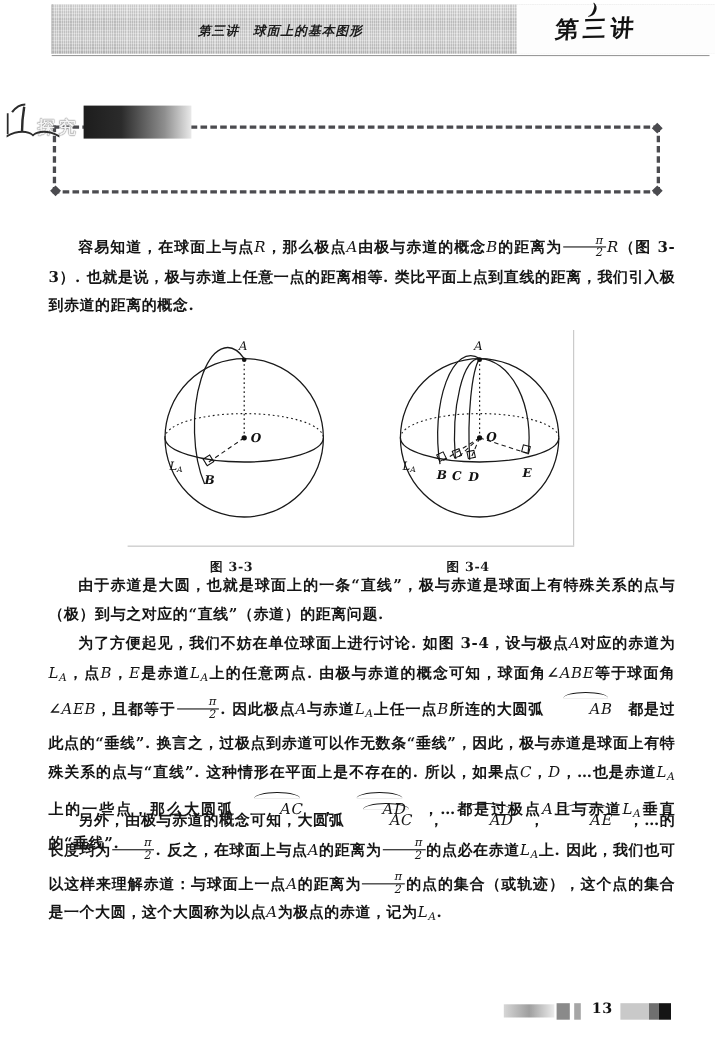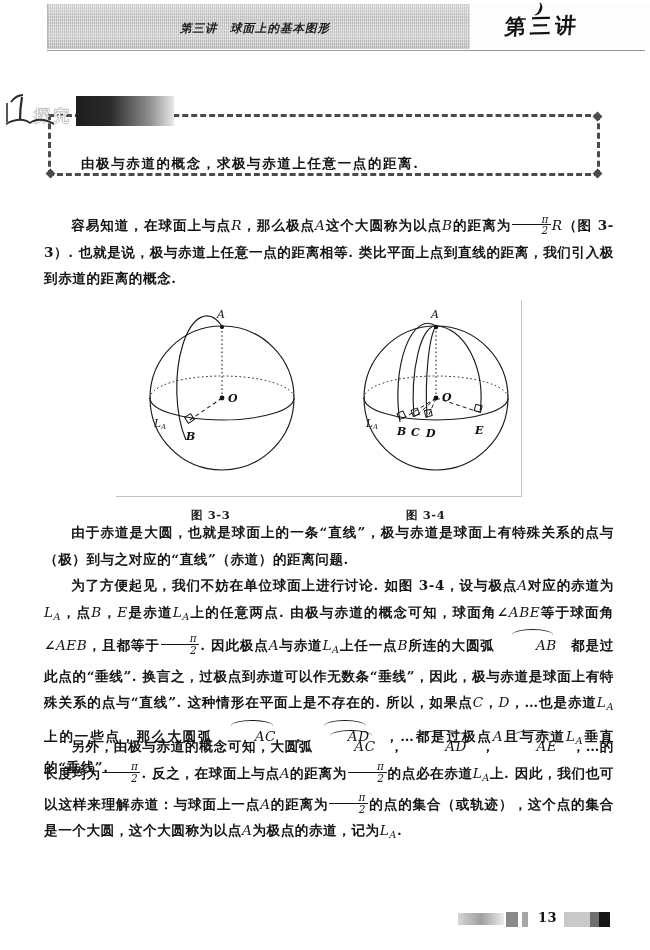--- a/index.html
+++ b/index.html
@@ -294,35 +294,34 @@
   <span>第三讲</span>
   <span class="mark">)</span>
 </div>
 <div class="header-rule"></div>
 
 <div class="explore-wrap">
   <div class="explore-dashed">
     <span class="dash-diamond tr"></span>
     <span class="dash-diamond br"></span>
     <span class="dash-diamond bl"></span>
-    <div class="explore-text">由极与赤道的概念，求极与赤道上任意一点的距离.</div>
   </div>
   <div class="explore-tab"></div>
 </div>
 <div class="explore-tab-label">探究</div>
 <svg class="book-icon" viewBox="0 0 56 38">
   <path d="M4 30 C14 24, 24 25, 28 29 C32 25, 42 24, 52 30 L52 32 C42 26, 32 27, 28 31 C24 27, 14 26, 4 32 Z" fill="#2b2b2b"></path>
   <path d="M20 4 C19 10, 18 18, 18 27" stroke="#2b2b2b" stroke-width="2.2" fill="none"></path>
   <path d="M9 9 C12 5, 16 2, 21 2" stroke="#2b2b2b" stroke-width="2" fill="none"></path>
   <path d="M5 29 L5 10" stroke="#2b2b2b" stroke-width="1.6" fill="none"></path>
 </svg>
 
 <div class="body-col" style="top:212px;">
   <p class="para">
-    <span>容易知道，在球面上与点</span><span class="ital">R</span><span>，那么极点</span><span class="ital">A</span><span>这个大圆称为以点</span><span class="ital">B</span><span>的距离为</span><span class="frac"><span class="num">π</span><span class="den">2</span></span><span class="ital">R</span><span>（图 3-3）. 也就是说，极与赤道上任意一点的距离相等. 类比平面上点到直线的距离，我们引入极到赤道的距离的概念.</span>
+    <span>容易知道，在球面上与点</span><span class="ital">R</span><span>，那么极点</span><span class="ital">A</span><span>由极与赤道的概念</span><span class="ital">B</span><span>的距离为</span><span class="frac"><span class="num">π</span><span class="den">2</span></span><span class="ital">R</span><span>（图 3-3）. 也就是说，极与赤道上任意一点的距离相等. 类比平面上点到直线的距离，我们引入极到赤道的距离的概念.</span>
   </p>
 </div>
 
 <div class="figure-area">
   <div class="fig-frame-right"></div>
   <div class="fig-frame-bottom"></div>
 
   <svg width="200" height="195" viewBox="0 0 200 195" style="position:absolute;left:8px;top:0;">
 
     <circle cx="98" cy="98" r="72" fill="none" stroke="#1a1a1a" stroke-width="1.15"></circle>

